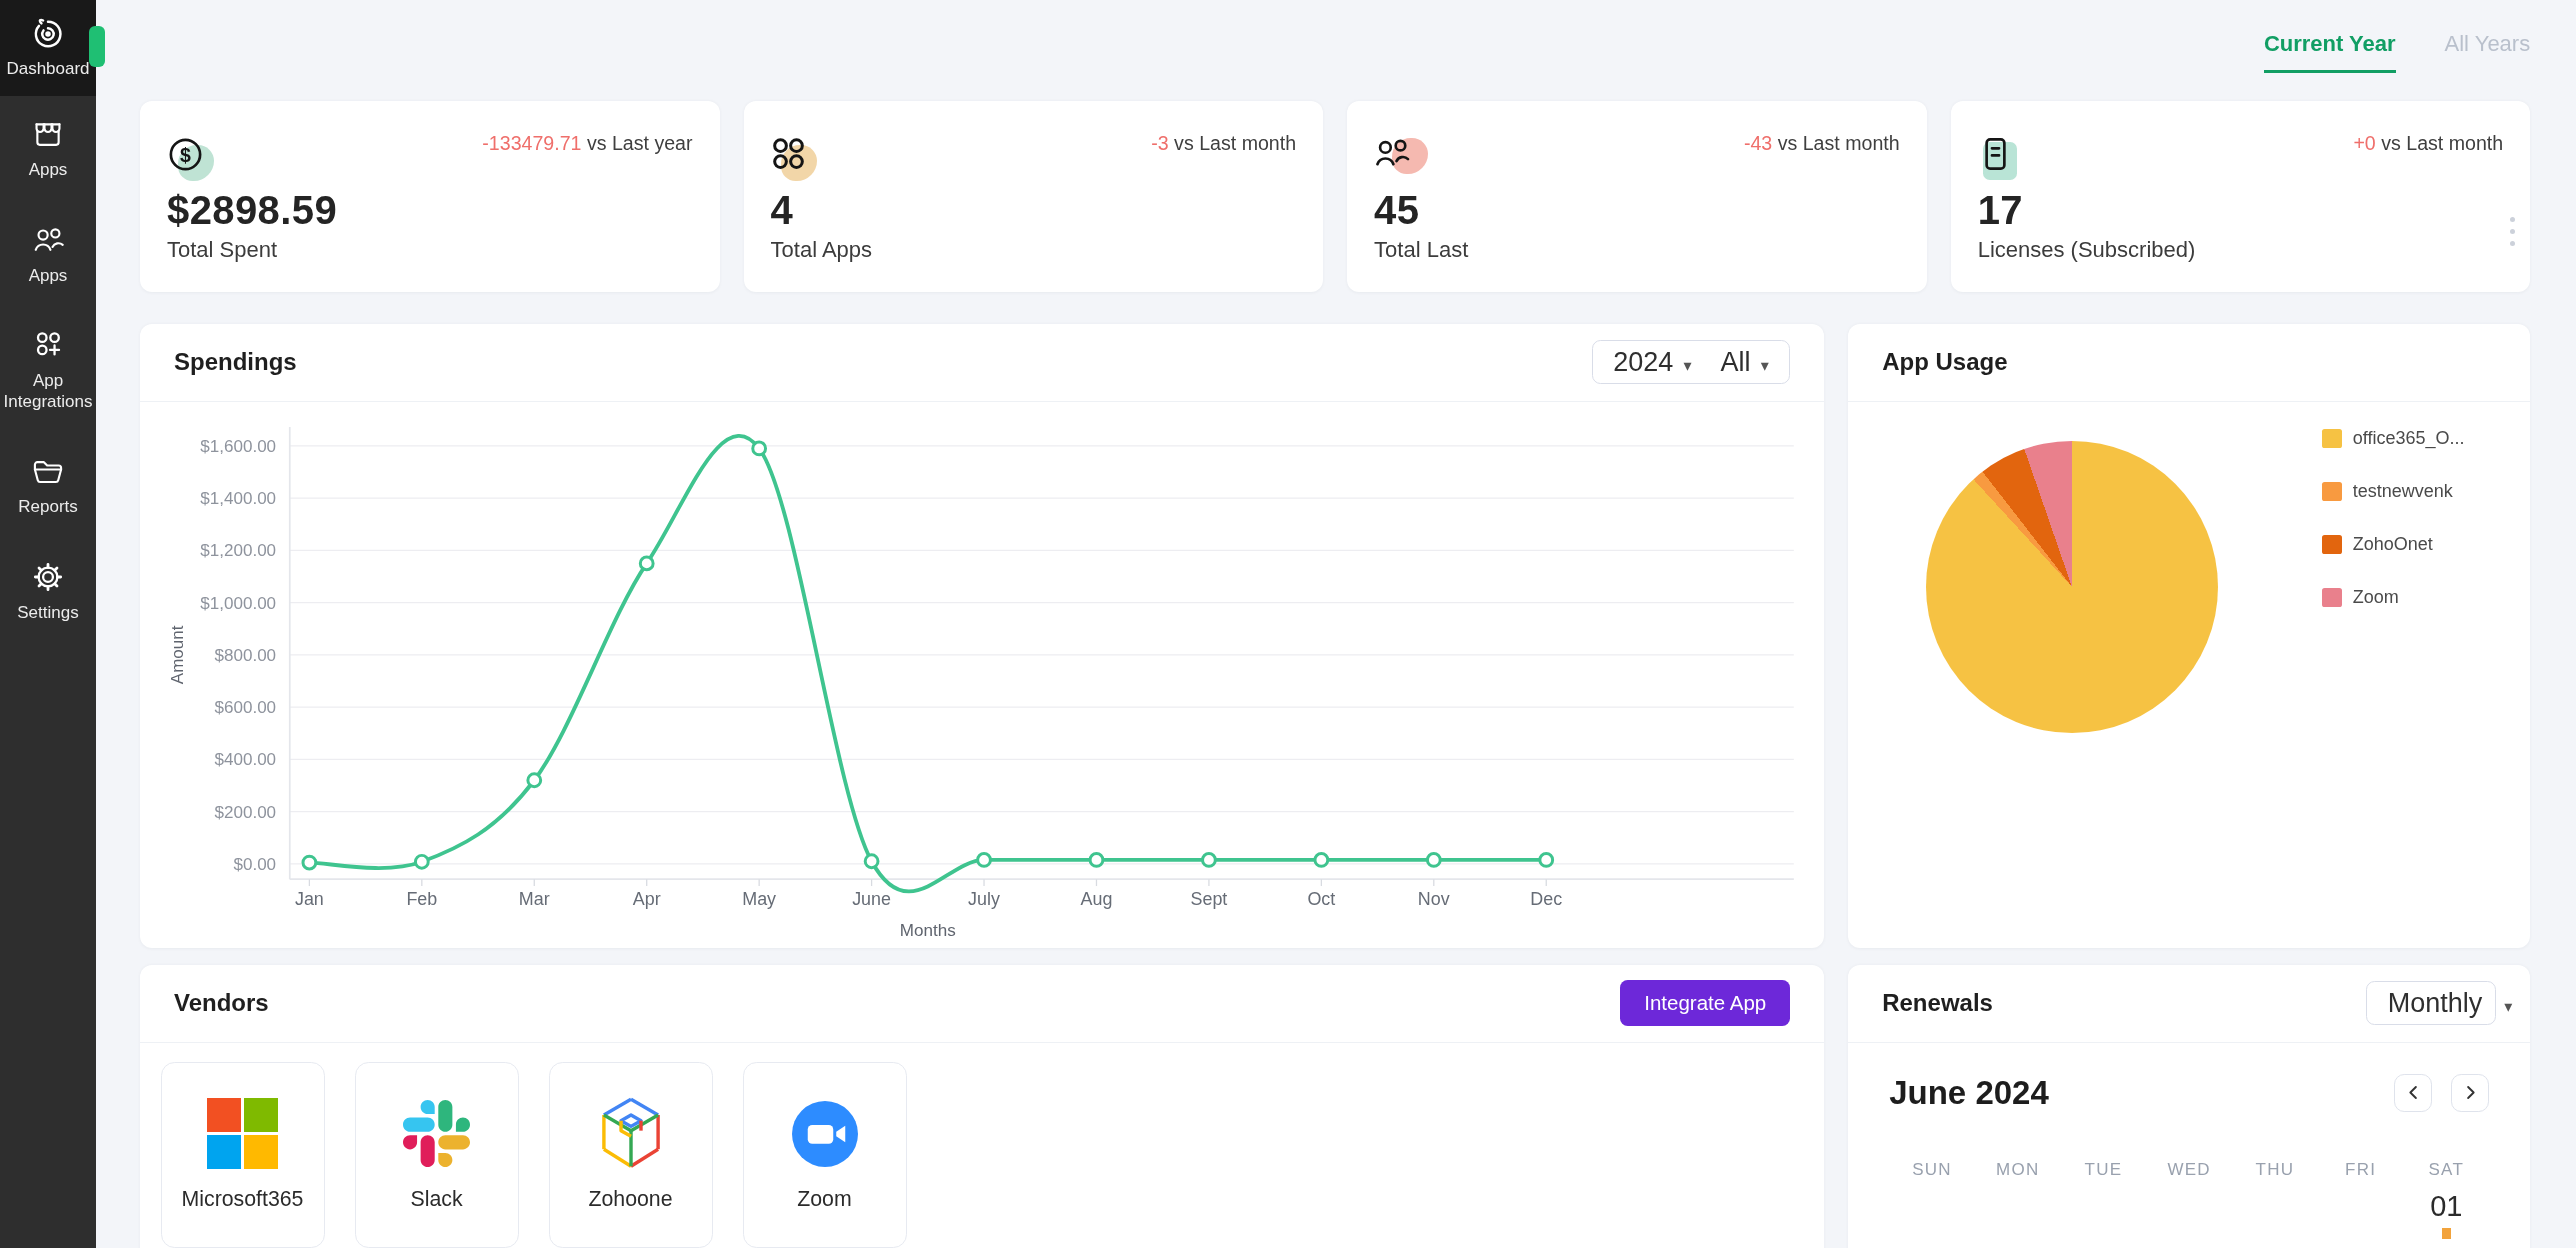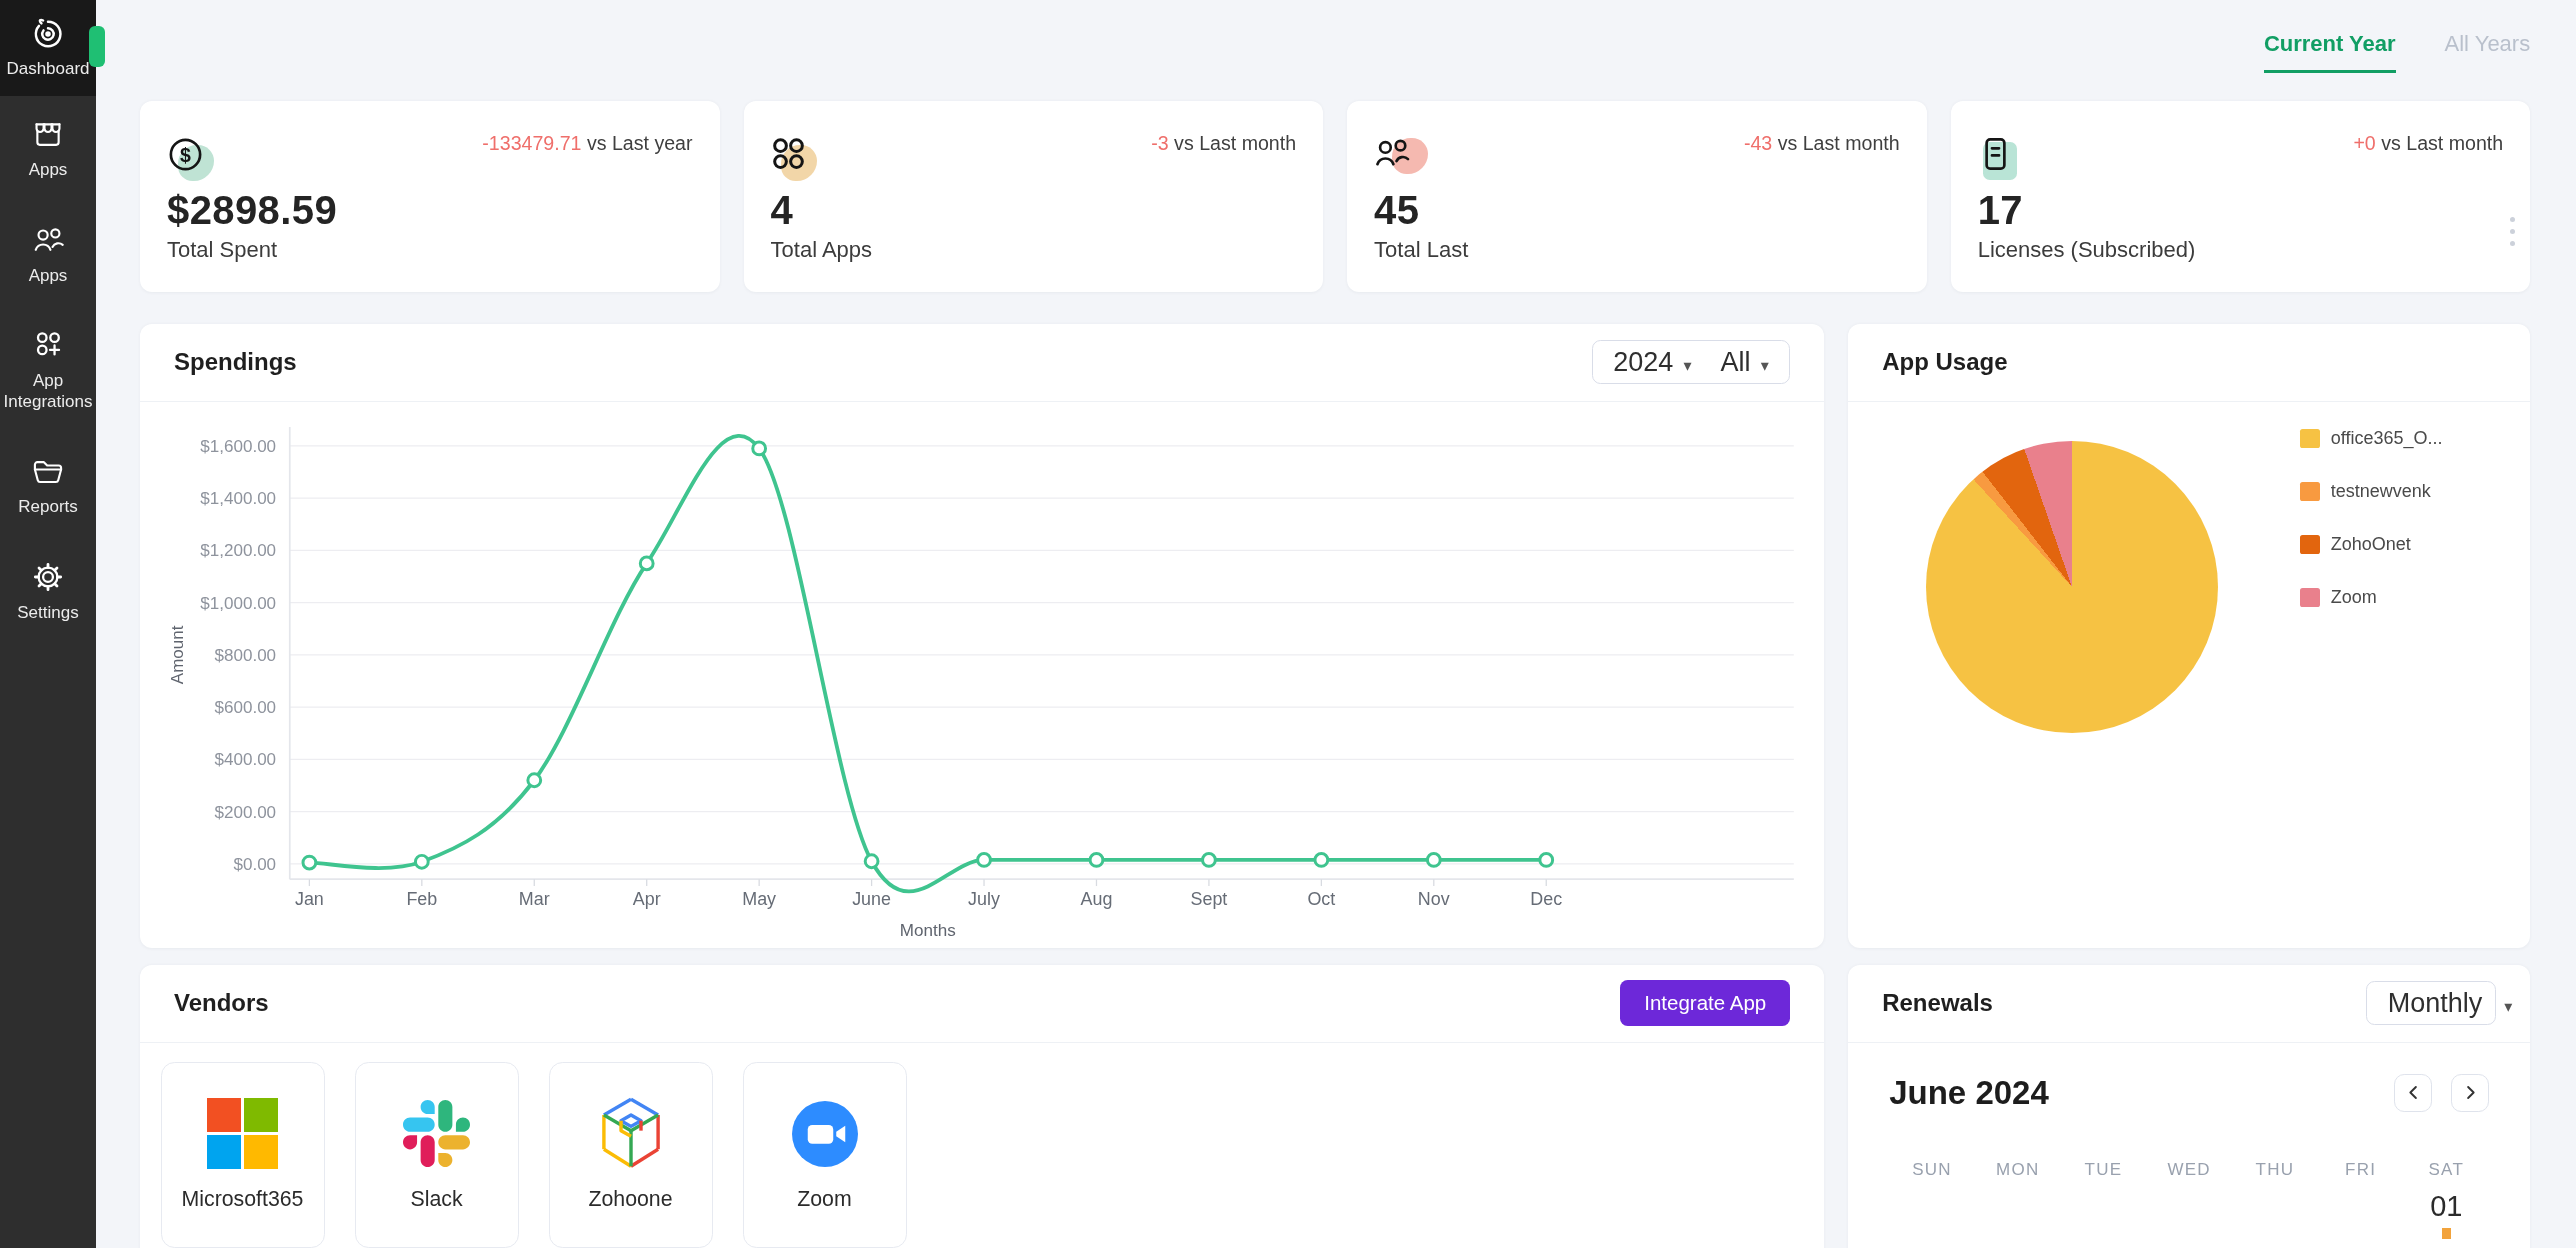--- a/index.html
+++ b/index.html
@@ -59,21 +59,21 @@
 
   .filter-box { border:1.7px solid #d9dde8; border-radius:8.5px; height:44px; display:flex;
                 align-items:center; gap:29px; padding:0 20.5px; font-size:27px; color:#2f2f2f; cursor:pointer; }
   .filter-seg { display:flex; align-items:center; gap:10.2px; }
   .caret-icon::after { content:"▾"; font-size:16px; color:#555; }
 
   .chart-body { padding:8.5px 25.6px 0; }
 
   
   .pie { position:absolute; left:78px; top:117px; width:292px; height:292px; border-radius:50%; }
-  .legend { position:absolute; left:452px; top:104px; display:flex; flex-direction:column; gap:32px; }
+  .legend { position:absolute; left:474px; top:104px; display:flex; flex-direction:column; gap:32px; }
   .legend-item { display:flex; align-items:center; gap:11px; cursor:pointer; }
   .legend-swatch { width:19.6px; height:19.6px; border-radius:2.6px; flex-shrink:0; }
   .legend-text { font-size:18px; color:#4a4a4a; }
 
   
   .bottom-row { display:flex; gap:24px; margin-top:17px; }
   .vendors-card { flex:1; height:495px; }
   .renewals-card { width:682px; flex-shrink:0; height:495px; }
 
   .green-btn { background:#6d28d9; color:#fff; font-size:20.5px; border:none; border-radius:7.7px;

